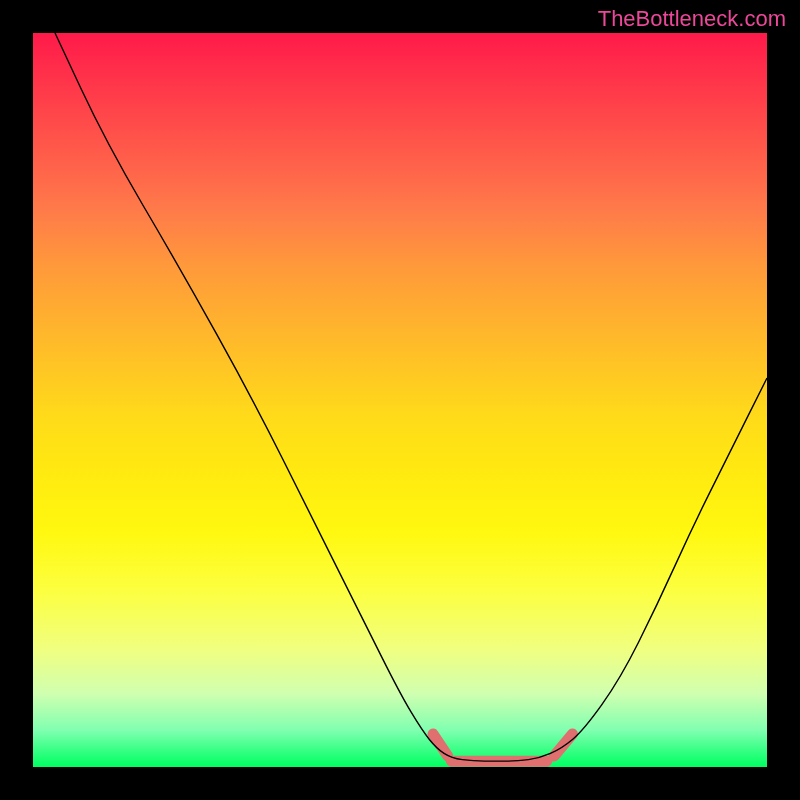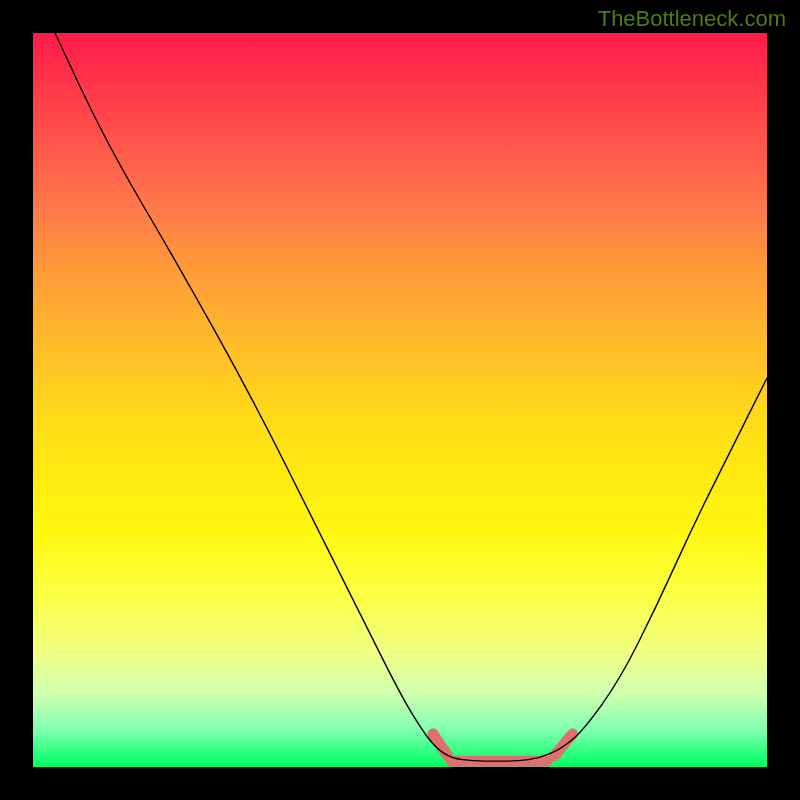--- a/index.html
+++ b/index.html
@@ -8,21 +8,21 @@
     height: 800px;
     background: #000;
     position: relative;
     font-family: Arial, sans-serif;
     overflow: hidden;
   }
   .watermark {
     position: absolute;
     top: 6px;
     right: 14px;
-    color: #4d7c0f;
+    color: #ec4899;
     font-size: 22px;
     font-weight: 400;
     z-index: 10;
   }
   .plot-area {
     position: absolute;
     left: 33px;
     top: 33px;
     width: 734px;
     height: 734px;

